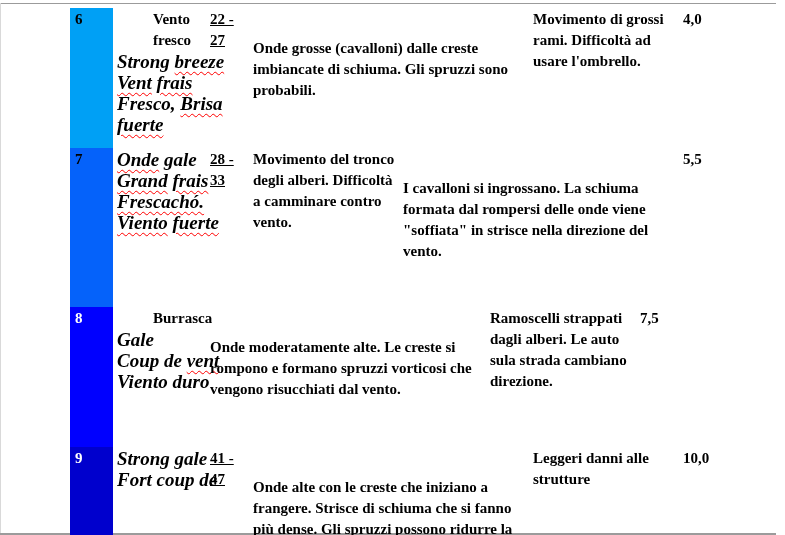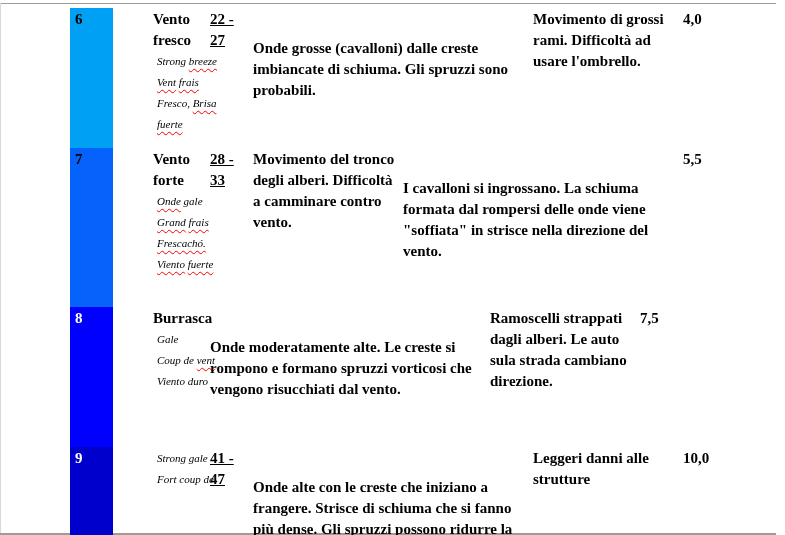--- a/index.html
+++ b/index.html
@@ -21,21 +21,21 @@
     font-size:15px;line-height:21px;font-weight:bold;color:#000000;
   }
   .col-force{width:43px;padding-left:5px;}
   .col-name{width:97px;padding-left:4px;padding-right:3px;}
   .col-speed{width:43px;padding-right:8px;text-decoration:underline;}
   .col-sea{width:280px;padding-right:10px;margin-top:29px;}
   .col-land{width:150px;padding-right:4px;font-family:Liberation Serif, serif;}
   .col-height{width:37px;}
   .force-num{font-weight:bold;}
   .wind-name{font-weight:bold;margin-left:36px;}
-  .translations{font-weight:normal;font-style:italic;font-size:11px;line-height:21px;margin-left:40px;}
+  .translations{font-weight:bold;font-style:italic;font-size:19px;line-height:21px;}
   .tr-line{white-space:nowrap;}
   .misspelled{
     text-decoration-line:underline;
     text-decoration-style:wavy;
     text-decoration-color:#ff0000;
     text-decoration-thickness:1px;
     text-underline-offset:3px;
   }
 </style>
 </head>
@@ -64,21 +64,20 @@
     <div class="cell col-sea">Onde grosse (cavalloni) dalle creste imbiancate di schiuma. Gli spruzzi sono probabili.</div>
     <div class="cell col-land">Movimento di grossi rami. Difficoltà ad usare l'ombrello.</div>
     <div class="cell col-height">4,0</div>
   </div>
 
   <div class="row row-7">
     <div class="cell col-force" style="background: rgb(5, 98, 250);">
       <span class="force-num" style="color: rgb(0, 0, 0);">7</span>
     </div>
     <div class="cell col-name">
-      <div class="wind-name">Vento forte</div>
       <div class="translations">
           <div class="tr-line"><span class="misspelled">Onde</span><span> gale</span></div>
           <div class="tr-line"><span class="misspelled">Grand</span><span> </span><span class="misspelled">frais</span></div>
           <div class="tr-line"><span class="misspelled">Frescachó.</span></div>
           <div class="tr-line"><span class="misspelled">Viento</span><span> </span><span class="misspelled">fuerte</span></div>
         </div>
     </div>
     <div class="cell col-speed">28 - 33</div>
     <div class="cell col-land">Movimento del tronco degli alberi. Difficoltà a camminare contro vento.</div>
     <div class="cell col-sea">I cavalloni si ingrossano. La schiuma formata dal rompersi delle onde viene "soffiata" in strisce nella direzione del vento.</div>

